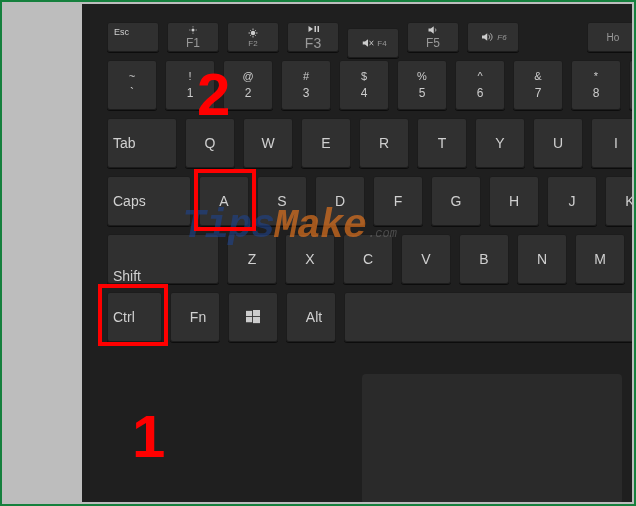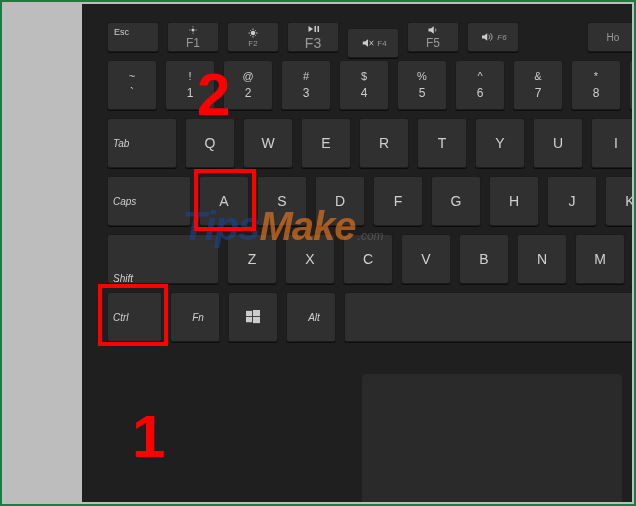--- a/index.html
+++ b/index.html
@@ -30,21 +30,21 @@
     background: #303030;
     color: #d0d0d0;
     border-radius: 3px;
     box-shadow: inset 0 0 0 1px rgba(0,0,0,0.4), 0 1px 0 rgba(0,0,0,0.6);
     display: flex;
     align-items: center;
     justify-content: center;
     font-size: 14px;
     user-select: none;
   }
-  .key.small { font-size: 10px; justify-content: flex-start; padding-left: 6px; font-style: italic; }
+  .key.small { font-size: 14px; justify-content: flex-start; padding-left: 6px; }
   .key.fn { font-size: 9px; }
   .key.tl { justify-content: flex-start; align-items: flex-start; padding: 5px 0 0 7px; }
   .key.dual { flex-direction: column; font-size: 11px; }
   .key.dual .top { color:#ccc; font-size:11px; }
   .key.dual .bot { color:#ccc; font-size:12px; margin-top:4px;}
   .touchpad {
     position: absolute;
     background: #2a2a2a;
     border-radius: 4px;
   }
@@ -56,21 +56,21 @@
   .anno-num {
     position: absolute;
     color: #ff0000;
     font-weight: 700;
     font-size: 60px;
     font-family: Arial, sans-serif;
     pointer-events: none;
   }
   .watermark {
     position: absolute;
-    font-family: Liberation Sans, sans-serif;
+    font-family: Liberation Mono, monospace;
     font-weight: 900;
     font-size: 40px;
     font-style: italic;
     letter-spacing: -1px;
     color: rgba(30,70,150,0.55);
     pointer-events: none;
     white-space: nowrap;
   }
   .watermark .t { color: rgba(30,70,150,0.55); }
   .watermark .m { color: rgba(235,120,30,0.65); }

